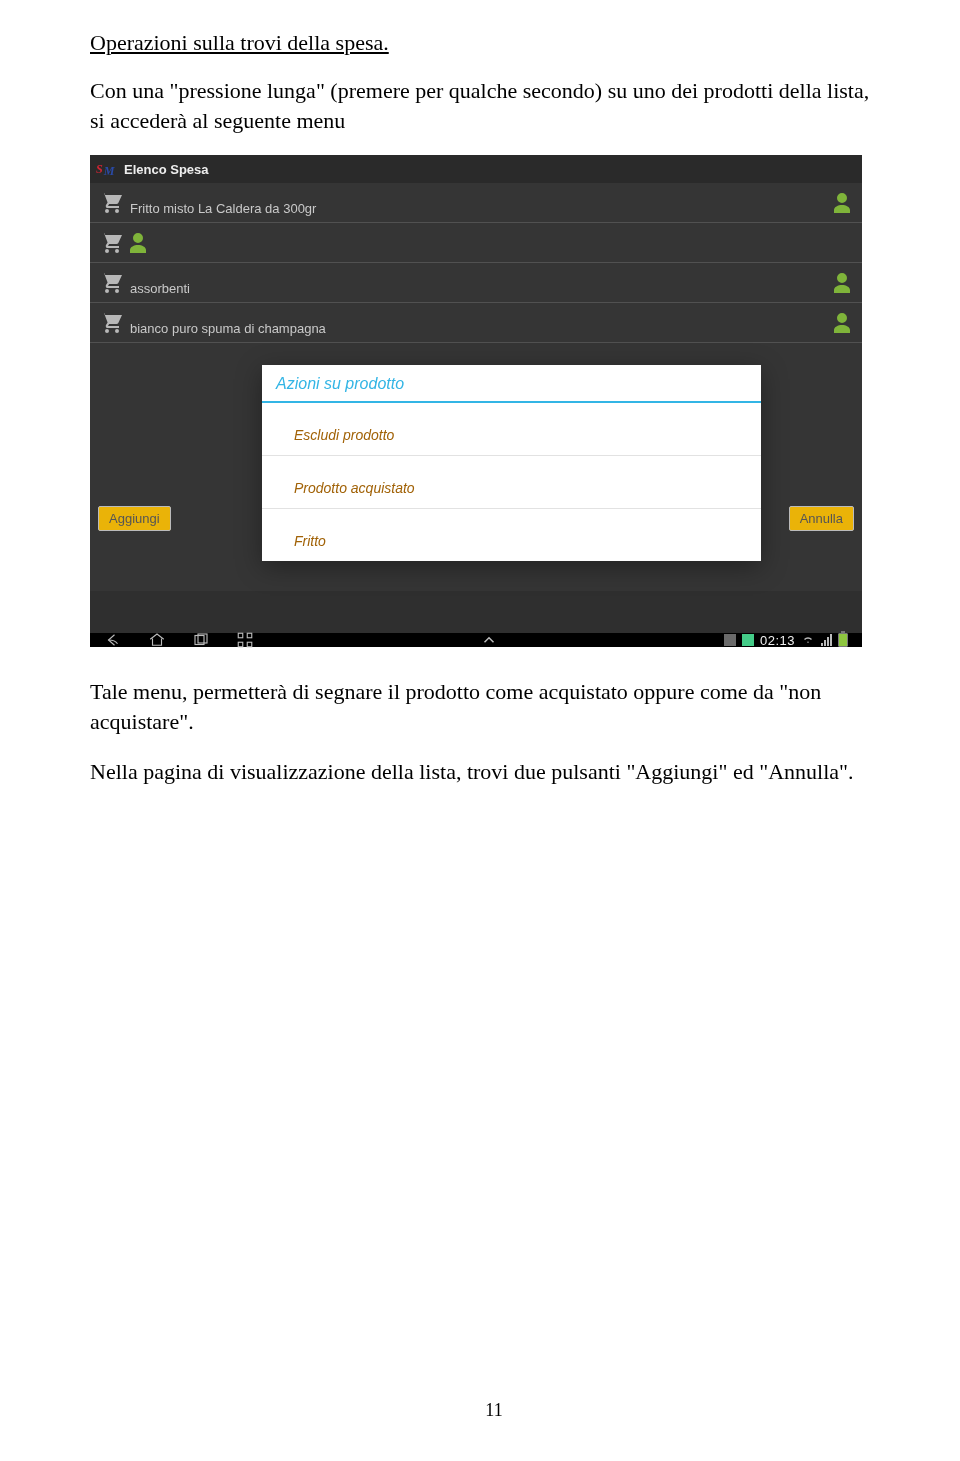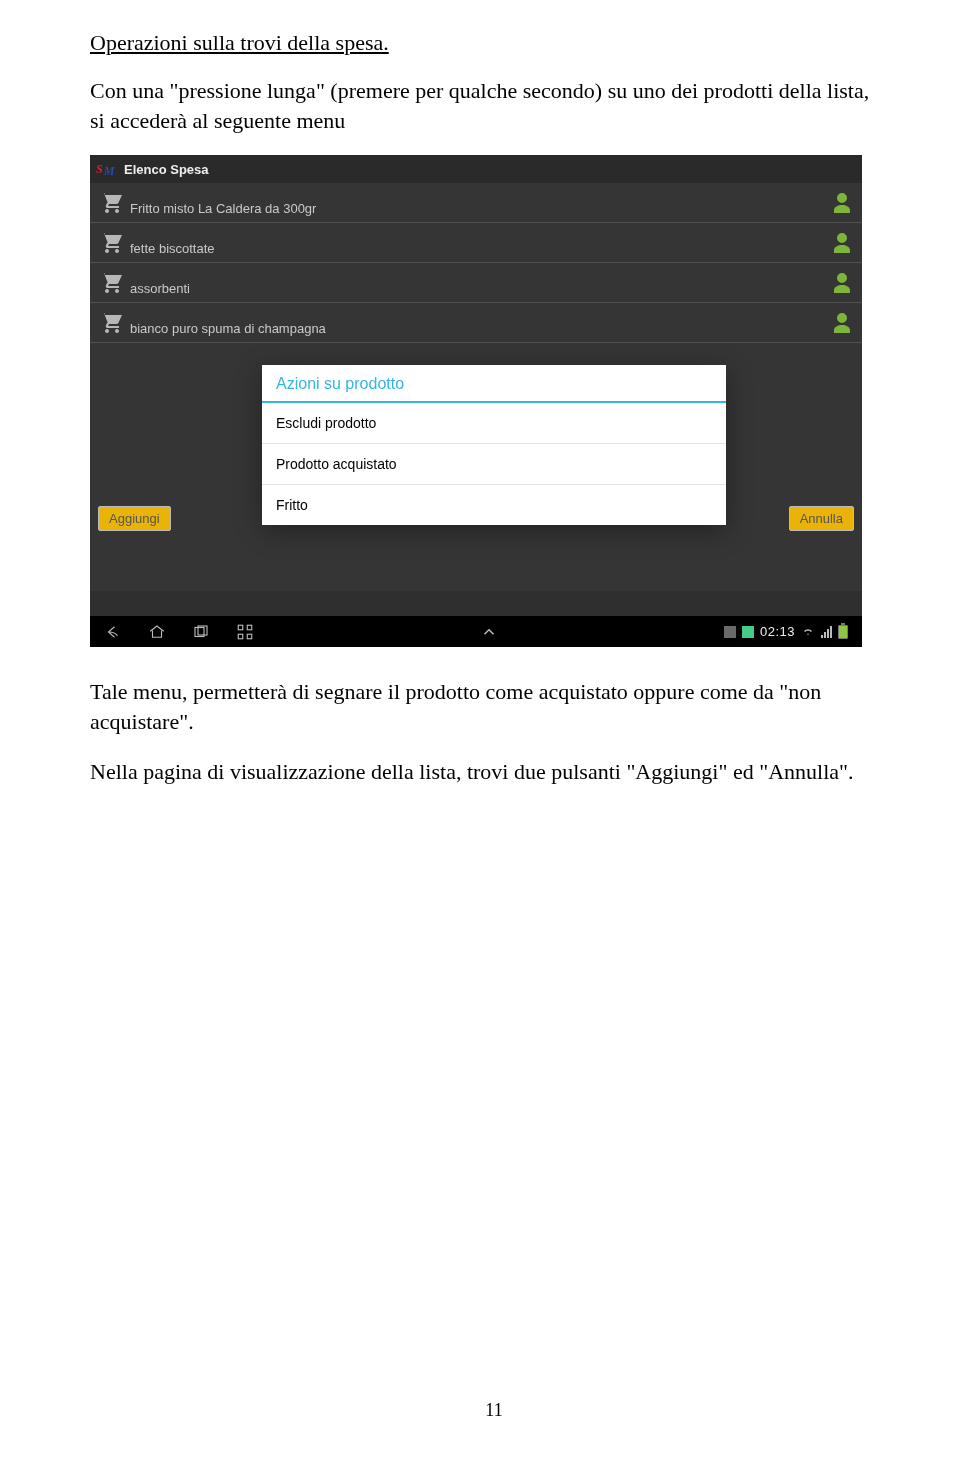--- a/index.html
+++ b/index.html
@@ -21,28 +21,28 @@
   .cart-icon { width: 28px; height: 24px; opacity: .85; }
   .row-label { color: #c9c9c9; font-size: 13px; margin-left: 4px; flex: 1; margin-top: 12px; }
   .user-icon { width: 24px; height: 24px; }
   .user-icon path { fill: #7fb43a; }
 
   .btn-flat { position: absolute; bottom: 60px; padding: 4px 10px; background: #eab308; color: #555; font-size: 13px; border: 1px solid #bbb; border-radius: 2px; }
   .btn-aggiungi { left: 8px; }
   .btn-annulla { right: 8px; }
 
   
-  .dialog { position: absolute; left: 172px; top: 210px; width: 464px; background: #fff; box-shadow: 0 6px 24px rgba(0,0,0,.35); z-index: 5; }
+  .dialog { position: absolute; left: 172px; top: 210px; width: 499px; background: #fff; box-shadow: 0 6px 24px rgba(0,0,0,.35); z-index: 5; font-style: italic; }
   .dialog-title { color: #33b5e5; font-size: 16px; padding: 10px 14px 8px; }
   .dialog-divider { height: 2px; background: #33b5e5; }
-  .dialog-item { padding: 12px 14px; font-size: 14px; color: #000000; border-bottom: 1px solid #e2e2e2; }
+  .dialog-item { padding: 12px 32px; font-size: 14px; color: #a16207; border-bottom: 1px solid #e2e2e2; margin-top: 12px; }
   .dialog-item:last-child { border-bottom: 0; }
 
   
-  .navbar { position: absolute; bottom: 0; left: 0; right: 0; height: 31px; background: #000; display: flex; align-items: center; gap: 26px; padding: 0 14px; color: #ddd; }
+  .navbar { position: absolute; bottom: 0; left: 0; right: 0; height: 14px; background: #000; display: flex; align-items: center; gap: 26px; padding: 0 14px; color: #ddd; }
   .nav-ic { width: 18px; height: 18px; display: flex; align-items: center; justify-content: center; }
   .nav-ic svg { width: 18px; height: 18px; stroke: #bbb; fill: none; stroke-width: 1.5; }
   .nav-spacer { flex: 1; }
   .nav-caret { width: 18px; height: 18px; display:flex; align-items:center; justify-content:center; }
   .nav-right { display: flex; align-items: center; gap: 6px; margin-left: auto; }
   .clock { font-size: 13px; color: #eee; letter-spacing: .5px; }
   .batt { width: 10px; height: 14px; background: linear-gradient(#8ec63f,#8ec63f); border: 1px solid #777; border-radius: 1px; position: relative; }
   .batt::before { content:""; position:absolute; top:-3px; left:2px; width:4px; height:2px; background:#777; }
   .sig { display:flex; align-items:flex-end; gap:1px; height:12px; }
   .sig span { width:2px; background:#bbb; }
@@ -76,21 +76,20 @@
           </svg>
         <span class="row-label">Fritto misto La Caldera  da 300gr</span>
         <svg class="user-icon" viewBox="0 0 24 24">
             <path d="M12 12a5 5 0 1 0-5-5 5 5 0 0 0 5 5zm0 2c-4 0-8 2-8 5v3h16v-3c0-3-4-5-8-5z"></path>
           </svg>
       </div>
       <div class="list-row">
         <svg class="cart-icon" viewBox="0 0 24 24">
             <path fill="#cfcfcf" d="M7 18a2 2 0 1 0 0 4 2 2 0 0 0 0-4zm10 0a2 2 0 1 0 0 4 2 2 0 0 0 0-4zM1 2h3l3.6 9.6L6 14a2 2 0 0 0 2 3h11v-2H8l1.1-2h7.4a2 2 0 0 0 1.8-1.1L22 4H5.2L4.3 2H1z"></path>
           </svg>
-        <span class="row-label">fette biscottate</span>
         <svg class="user-icon" viewBox="0 0 24 24">
             <path d="M12 12a5 5 0 1 0-5-5 5 5 0 0 0 5 5zm0 2c-4 0-8 2-8 5v3h16v-3c0-3-4-5-8-5z"></path>
           </svg>
       </div>
       <div class="list-row">
         <svg class="cart-icon" viewBox="0 0 24 24">
             <path fill="#cfcfcf" d="M7 18a2 2 0 1 0 0 4 2 2 0 0 0 0-4zm10 0a2 2 0 1 0 0 4 2 2 0 0 0 0-4zM1 2h3l3.6 9.6L6 14a2 2 0 0 0 2 3h11v-2H8l1.1-2h7.4a2 2 0 0 0 1.8-1.1L22 4H5.2L4.3 2H1z"></path>
           </svg>
         <span class="row-label">assorbenti</span>
         <svg class="user-icon" viewBox="0 0 24 24">

